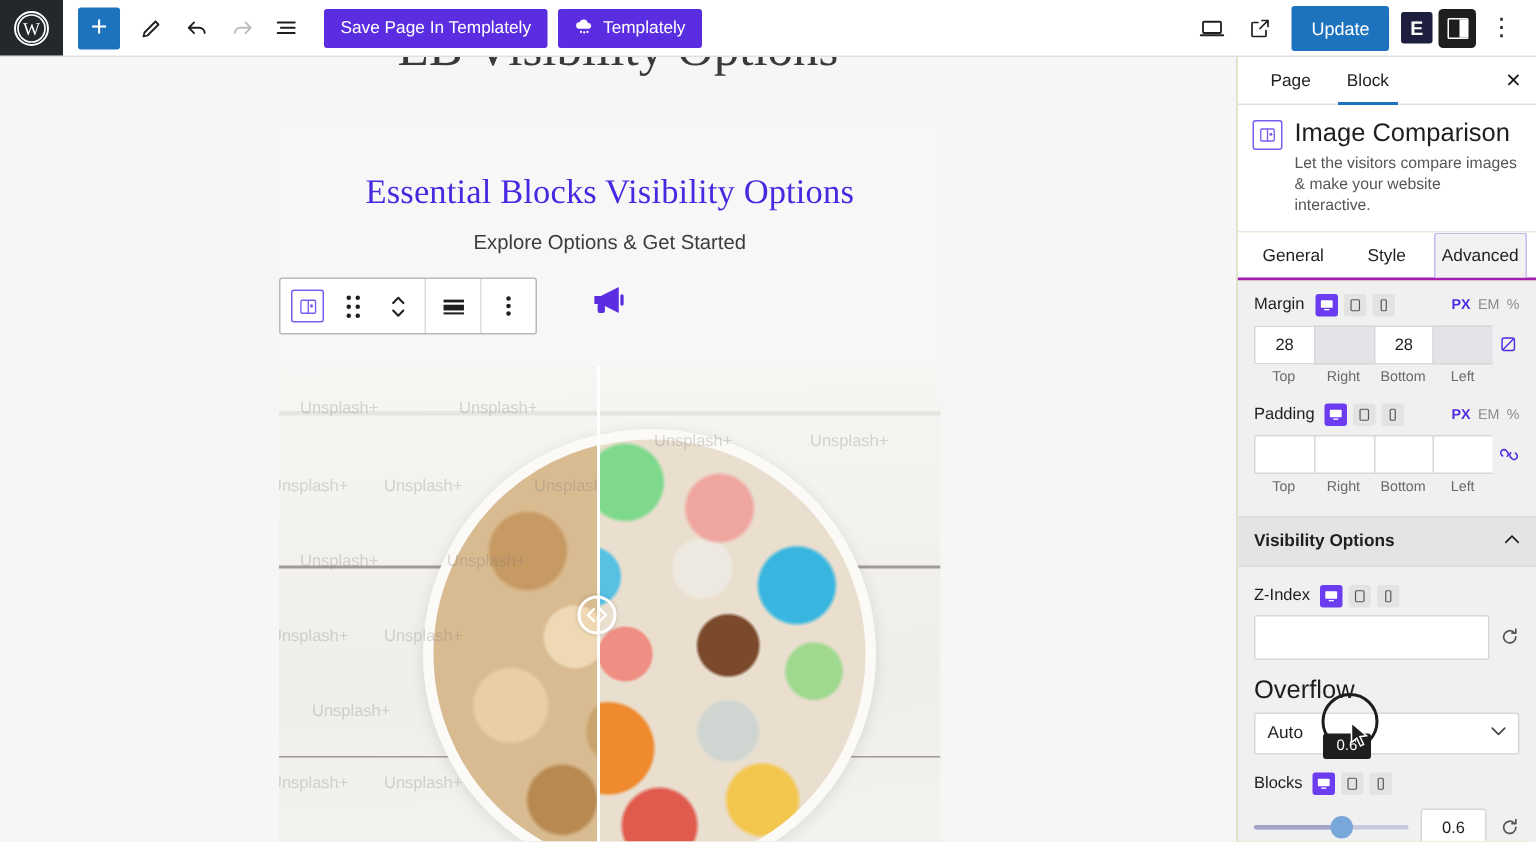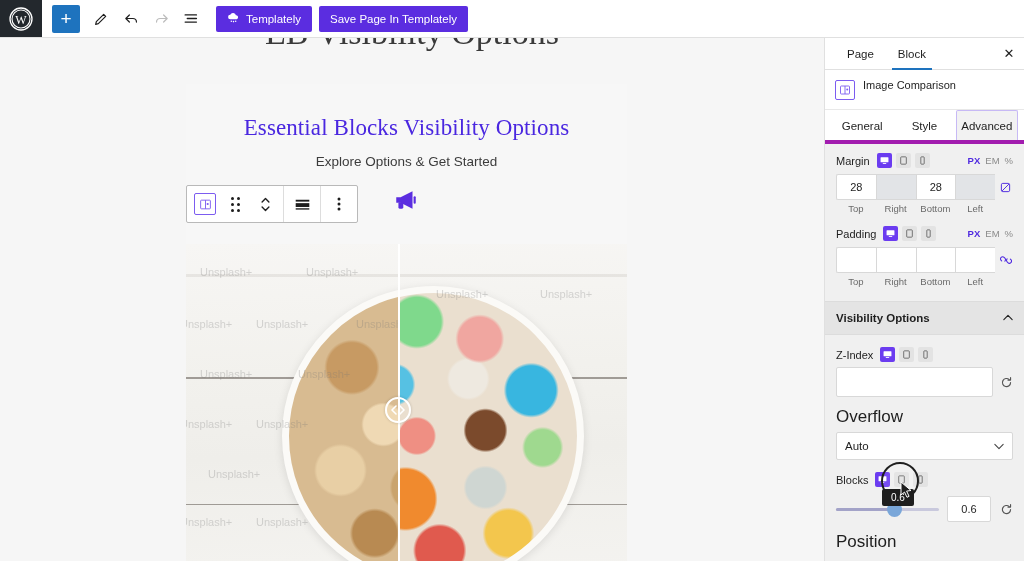--- a/index.html
+++ b/index.html
@@ -203,24 +203,24 @@
   .sb-tab.active:after {
     content: ""; position: absolute; left: 6px; right: 6px; bottom: -1px; height: 2px; background: #1e73be;
   }
   .sb-close { margin-left: auto; width: 30px; display: flex; align-items: center; justify-content: center; cursor: pointer; font-size: 13px; color: #1e1e1e; }
 
   .block-card { background: #fff; padding: 9px 10px 9px 10px; display: flex; gap: 8px; border-bottom: 1px solid #e8e8e8; }
   .block-ico {
     width: 20px; height: 20px; min-width: 20px; border: 1.4px solid #7c5cf0; border-radius: 2px;
     display: flex; align-items: center; justify-content: center; margin-top: 1px;
   }
-  .block-name { font-size: 11px; color: #1e1e1e; }
+  .block-name { font-size: 17px; color: #1e1e1e; }
   .block-desc { font-size: 10.5px; color: #565656; line-height: 1.35; margin-top: 3px; }
 
-  .tabs3 { display: flex; background: #fff; border-bottom: 4px solid #a21caf; padding: 0 6px; }
+  .tabs3 { display: flex; background: #fff; border-bottom: 2px solid #a21caf; padding: 0 6px; }
   .tab3 {
     flex: 1; text-align: center; font-size: 11.5px; padding: 9px 0 8px; cursor: pointer; color: #1e1e1e;
     border: 1px solid transparent; border-bottom: none;
   }
   .tab3.active { background: #f2f2f2; border-color: #c7b9f5; border-radius: 2px 2px 0 0; }
 
   .sb-scroll { flex: 1; overflow: hidden; background: #f0f0f0; }
   .sec-pad { padding: 9px 11px 4px 11px; }
   .row-head { display: flex; align-items: center; gap: 4px; margin-bottom: 6px; }
   .row-label { font-size: 11px; color: #1e1e1e; margin-right: 3px; }
@@ -324,35 +324,61 @@
             <path d="M15 7l5 5-5 5M20 12H10a5 5 0 00-5 5" fill="none" stroke="#bcbcbc" stroke-width="1.7" stroke-linecap="round" stroke-linejoin="round"></path>
           </svg>
       </div>
       <div class="icon-btn">
         <svg width="17" height="17" viewBox="0 0 24 24">
           <path d="M3 7h16M6 12h13M3 17h16" fill="none" stroke="#1e1e1e" stroke-width="1.8" stroke-linecap="round"></path>
         </svg>
       </div>
 
       <div class="templately-wrap">
+        <button class="purple-btn">Save Page In Templately</button>
         <button class="purple-btn">
           <span>
             <svg width="13" height="13" viewBox="0 0 24 24">
               <path d="M6 15a4 4 0 010-8 5.5 5.5 0 0110.5 1A3.6 3.6 0 0118 15H6z" fill="#fff"></path>
               <circle cx="8" cy="19" r="1.4" fill="#fff"></circle>
                 <circle cx="12" cy="19.6" r="1.4" fill="#fff"></circle>
                 <circle cx="16" cy="19" r="1.4" fill="#fff"></circle>
             </svg>
           </span>
           <span>Templately</span>
         </button>
-        <button class="purple-btn">Save Page In Templately</button>
       </div>
     </div>
 
+    <div class="tb-right">
+      <div class="icon-btn">
+        <svg width="18" height="18" viewBox="0 0 24 24">
+          <rect x="4" y="6" width="16" height="10" rx="1" fill="none" stroke="#1e1e1e" stroke-width="1.6"></rect>
+          <path d="M2 18h20" stroke="#1e1e1e" stroke-width="1.6" stroke-linecap="round"></path>
+        </svg>
+      </div>
+      <div class="icon-btn">
+        <svg width="16" height="16" viewBox="0 0 24 24">
+          <path d="M14 4h6v6M20 4l-8 8" fill="none" stroke="#1e1e1e" stroke-width="1.7" stroke-linecap="round" stroke-linejoin="round"></path>
+          <path d="M18 14v5a1 1 0 01-1 1H5a1 1 0 01-1-1V7a1 1 0 011-1h5" fill="none" stroke="#1e1e1e" stroke-width="1.7" stroke-linecap="round" stroke-linejoin="round"></path>
+        </svg>
+      </div>
+      <button class="update-btn">Update</button>
+      <div class="sq-icon">
+        <div class="eb-badge">E</div>
+      </div>
+      <div class="sq-icon">
+        <div class="panel-toggle">
+            <div class="inner"></div>
+          </div>
+      </div>
+      <div class="icon-btn">
+        <span class="kebab">⋮</span>
+      </div>
+    </div>
   </div>
 
   <div class="body">
 
     <div class="canvas">
       <div class="canvas-inner">
 
         <div class="cut-heading">EB Visibility Options</div>
 
         <div class="page-sheet">
@@ -469,20 +495,21 @@
       <div class="block-card">
         <div class="block-ico">
           <svg width="12" height="12" viewBox="0 0 24 24">
             <rect x="3" y="4" width="18" height="16" rx="1.5" fill="none" stroke="#7c5cf0" stroke-width="1.8"></rect>
             <path d="M12 4v16" stroke="#7c5cf0" stroke-width="1.8"></path>
             <circle cx="16.5" cy="11" r="2" fill="#7c5cf0"></circle>
           </svg>
         </div>
         <div>
           <div class="block-name">Image Comparison</div>
+          <div class="block-desc">Let the visitors compare images &amp; make your website interactive.</div>
         </div>
       </div>
 
       <div class="tabs3">
         <div class="tab3">General</div>
         <div class="tab3">Style</div>
         <div class="tab3 active">Advanced</div>
       </div>
 
       <div class="sb-scroll">

